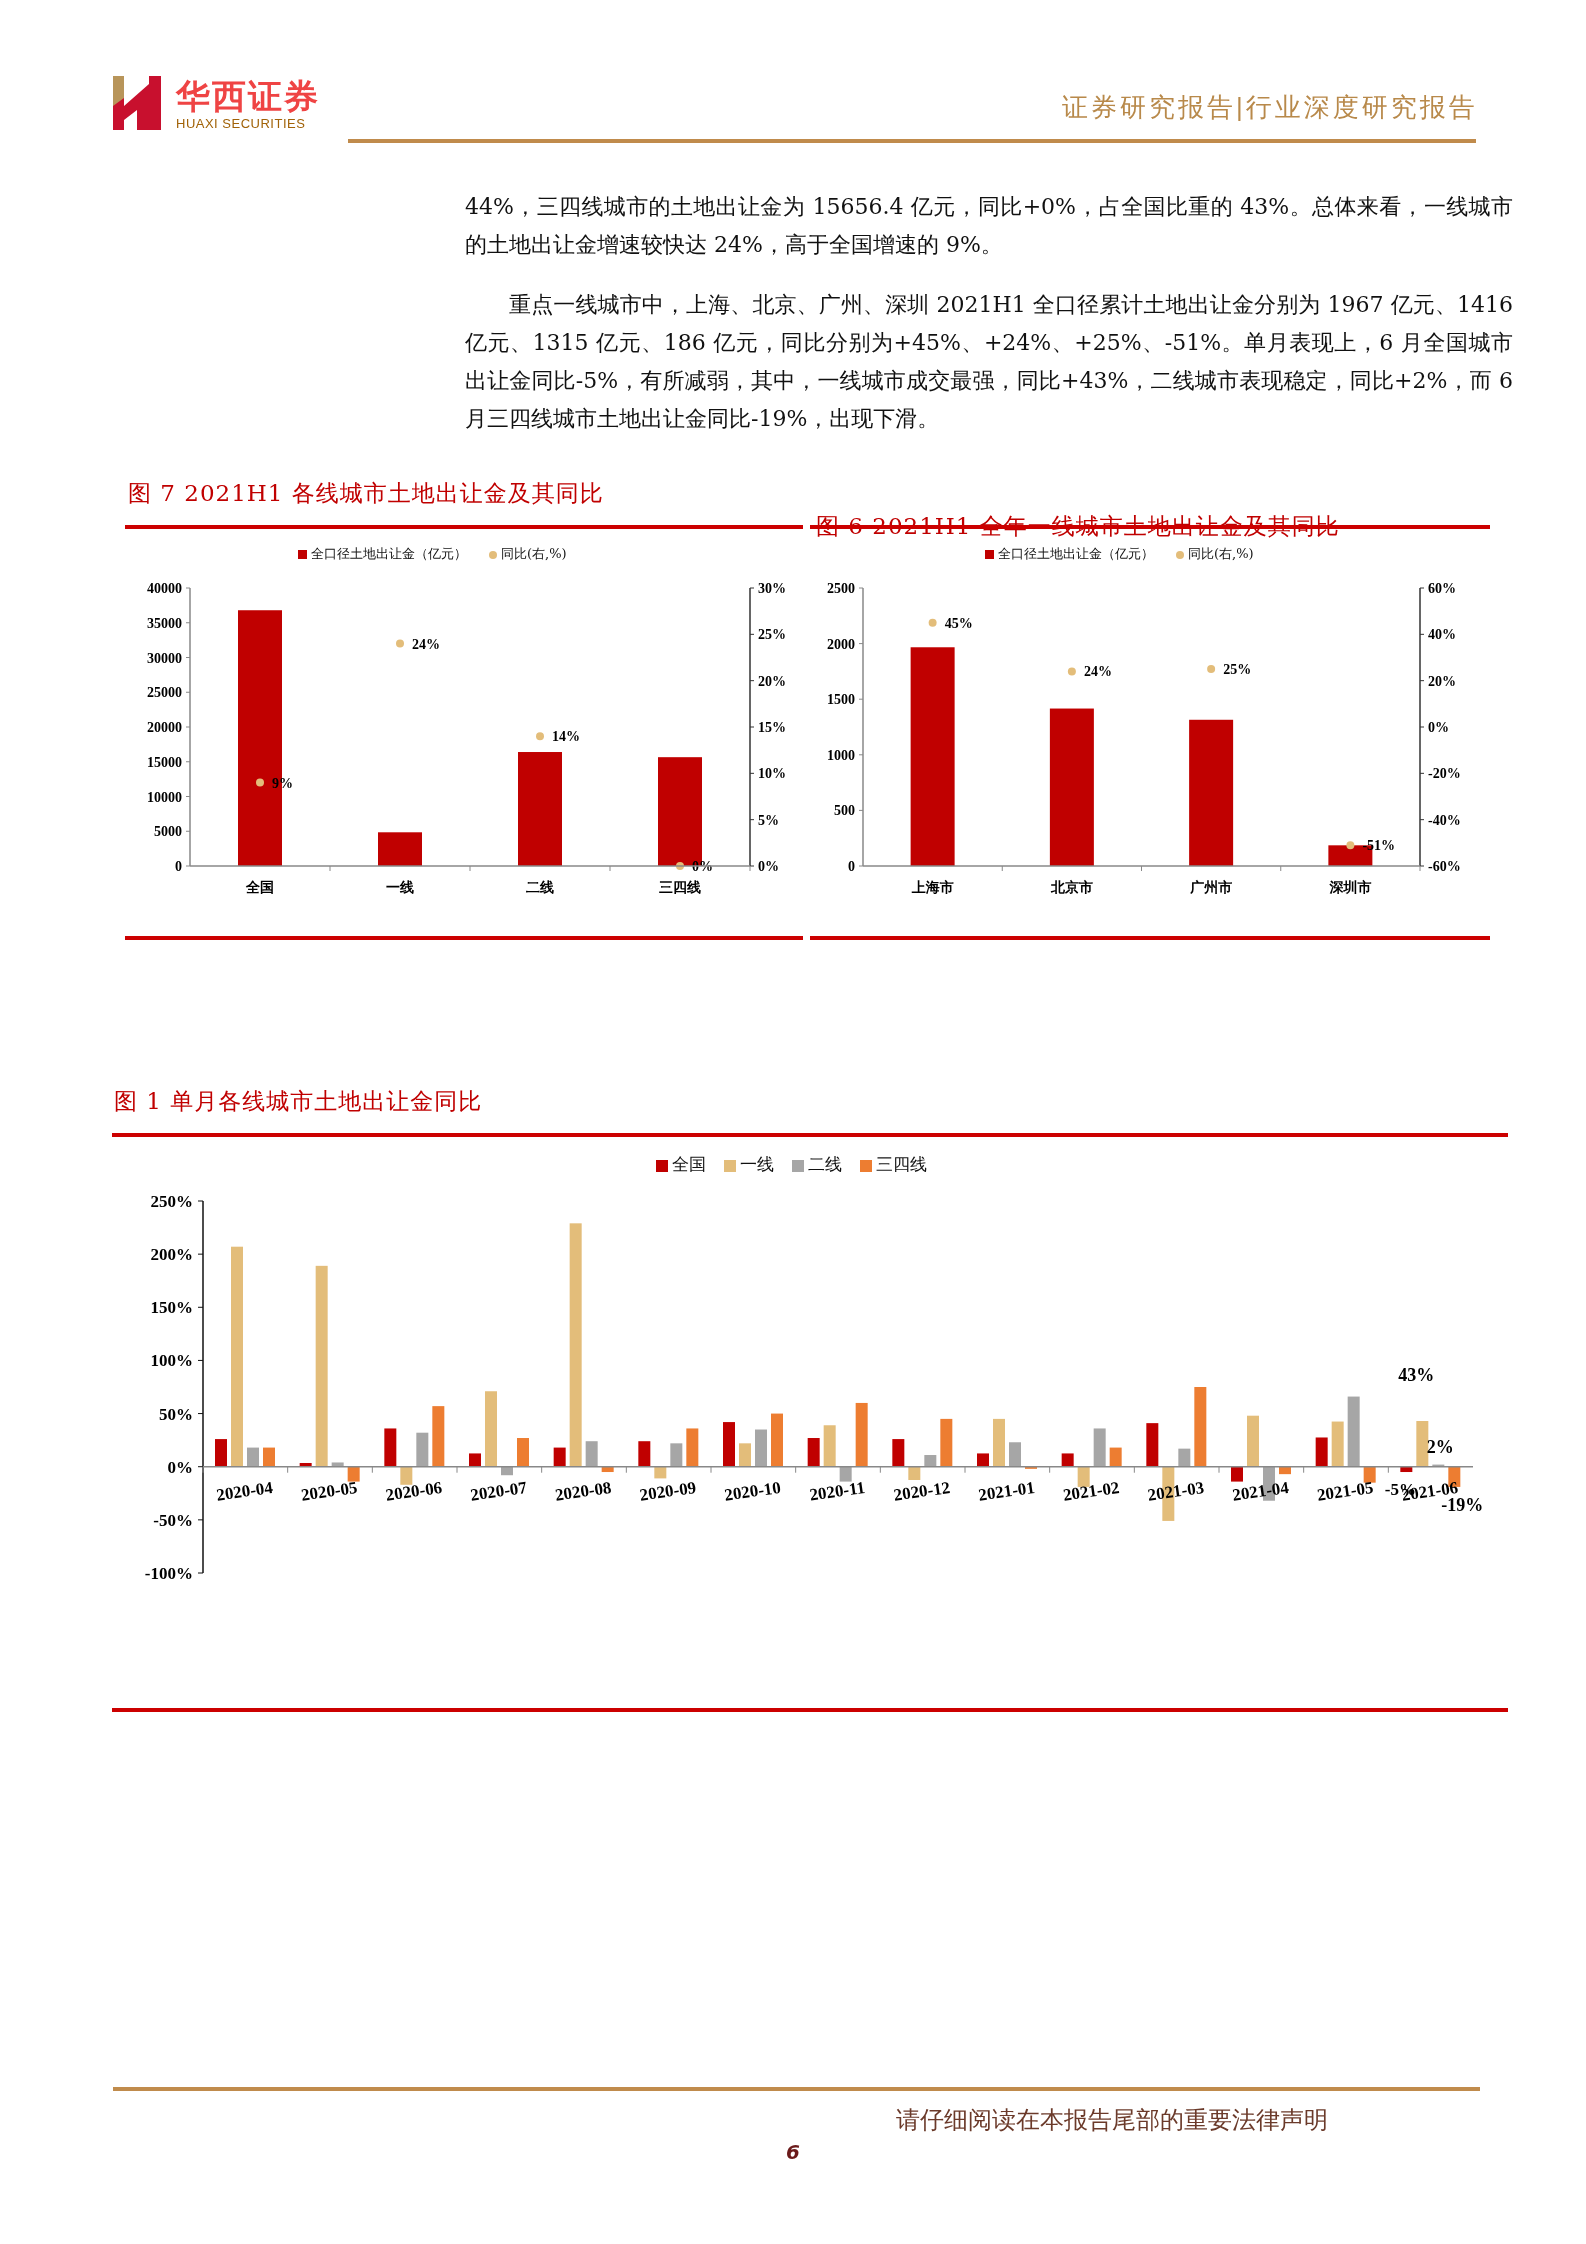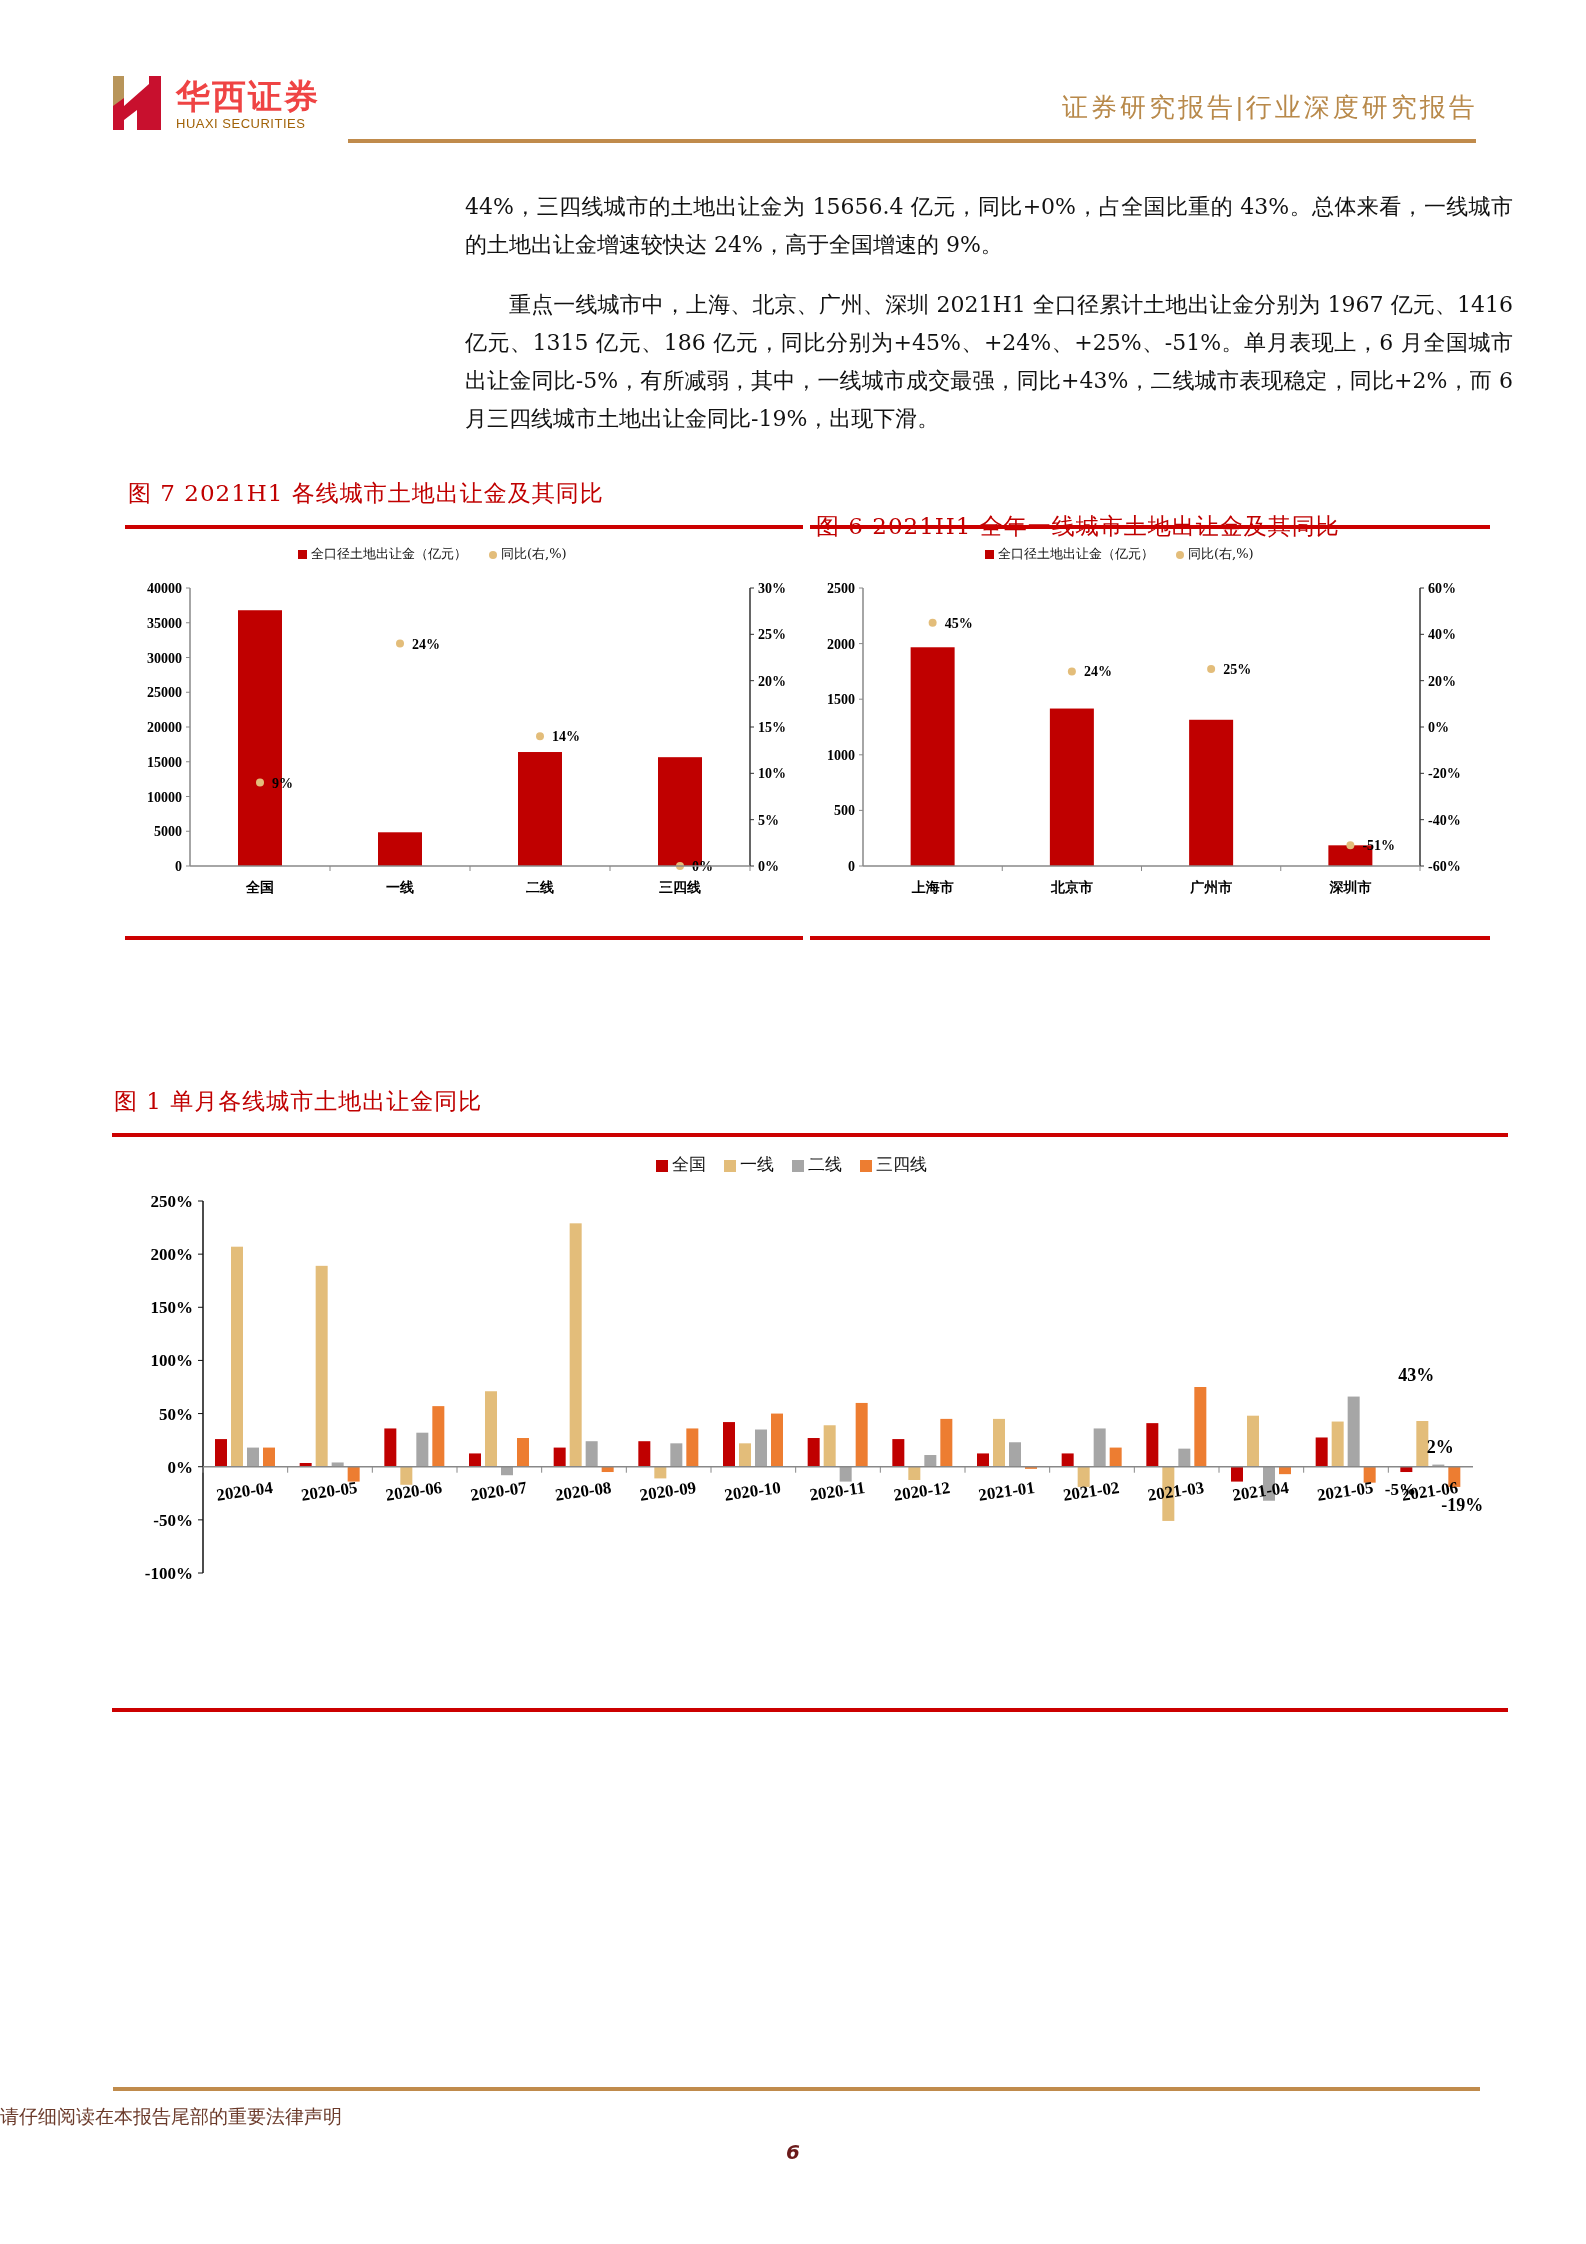--- a/index.html
+++ b/index.html
@@ -14,21 +14,21 @@
   .para{margin:0;text-indent:0;}
   .para.indent{text-indent:44px;margin-top:22px;}
   .fig-title{font-size:23px;color:#c00000;font-family:"DejaVu Serif",serif;letter-spacing:1px;}
   .red-line{background:#cc0000;height:4px;}
   .legend{font-size:13px;font-weight:normal;display:flex;gap:22px;align-items:center;font-family:"DejaVu Serif",serif;}
   .legend .sw{display:inline-block;width:9px;height:9px;margin-right:4px;vertical-align:middle;}
   .legend .dot{display:inline-block;width:8px;height:8px;border-radius:50%;margin-right:4px;vertical-align:middle;}
   .legend7{font-size:17px;gap:18px;}
   .legend7 .sw{width:12px;height:12px;}
   svg text{font-family:"Liberation Serif","DejaVu Serif",serif;font-weight:bold;}
-  .footer-text{left:0;width:1328px;top:2104px;text-align:left;font-size:19px;color:#6b3a2a;font-family:"DejaVu Sans",sans-serif;}
+  .footer-text{left:0;width:1328px;top:2104px;text-align:right;font-size:24px;color:#6b3a2a;font-family:"DejaVu Sans",sans-serif;}
   .page-num{left:0;width:1586px;top:2140px;text-align:center;font-size:20px;color:#6b1a1a;font-weight:bold;font-style:italic;font-family:"DejaVu Sans",sans-serif;}
 </style>
 </head>
 <body>
 
 <div class="abs logo-mark">
   <svg width="48" height="54" viewBox="0 0 48 54">
     <rect x="0" y="0" width="11" height="54" fill="#b8955a"></rect>
     <polygon points="0,30 11,22 11,54 0,54" fill="#c8102e"></polygon>
     <polygon points="11,30 36,8 36,54 24,54 24,34 11,44" fill="#c8102e"></polygon>

